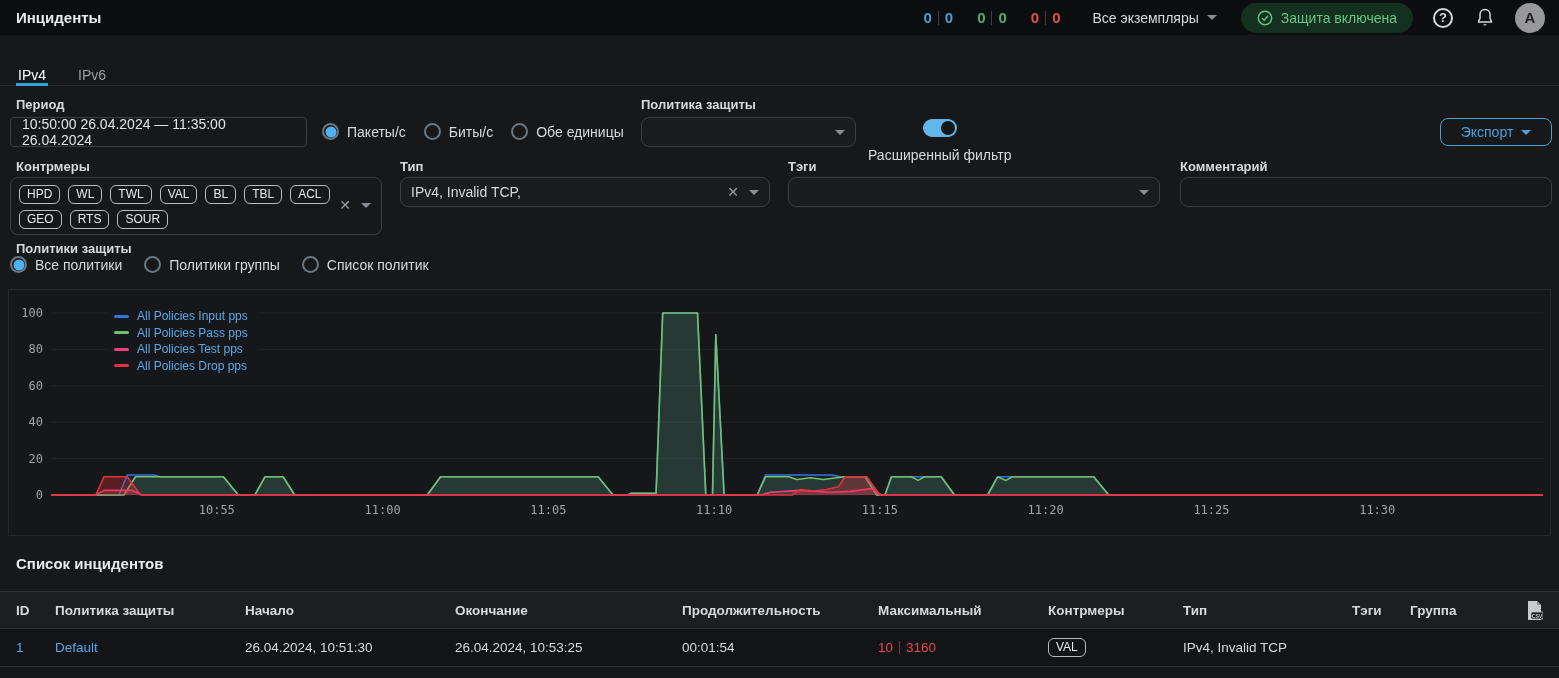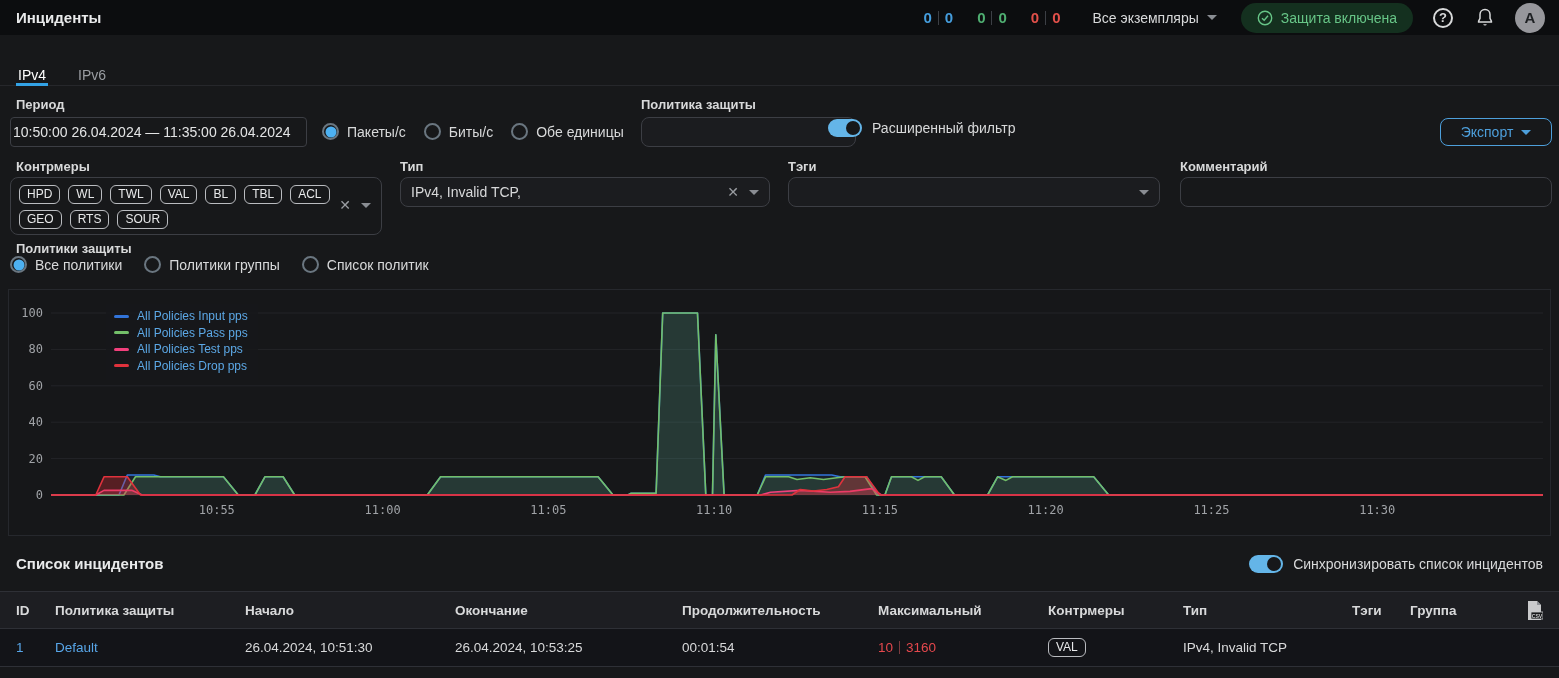--- a/index.html
+++ b/index.html
@@ -22,21 +22,21 @@
 
   
   .tabs { height:51px; display:flex; align-items:flex-end; padding:0 16px; border-bottom:1px solid #26272b; gap:28px; }
   .tab { display:flex; align-items:center; font-size:14px; color:#9a9da2; cursor:pointer; border-bottom:3px solid transparent; padding:0 2px; margin-bottom:-1px; }
   .tab.active { color:#ffffff; border-bottom-color:#33a2e5; }
 
   
   .filters { position:relative; height:203px; }
   .flabel { position:absolute; font-size:13px; font-weight:700; color:#d8d9da; }
   .fbox { position:absolute; border:1px solid #3c3e44; border-radius:8px; background:#17181a; }
-  .period-input { left:10px; top:31px; width:297px; height:30px; border-radius:4px; display:flex; align-items:center; padding:0 2px; font-size:14px; color:#e3e4e5; }
+  .period-input { left:10px; top:31px; width:297px; height:30px; border-radius:4px; display:flex; align-items:center; padding:0 11px; font-size:14px; color:#e3e4e5; }
   .radios { position:absolute; display:flex; align-items:center; gap:18px; }
   .radio { display:flex; align-items:center; gap:8px; cursor:pointer; font-size:14px; color:#d8d9da; white-space:nowrap; }
   .rdot { width:17px; height:17px; border-radius:50%; border:2px solid #6a7680; display:inline-block; position:relative; flex:0 0 auto; }
   .rdot.sel::after { content:""; position:absolute; left:2.5px; top:2.5px; width:8px; height:8px; border-radius:50%; background:#4db1f2; box-shadow:0 0 0 1.5px #4db1f2; }
   .select { background:#1b1c1f; display:flex; align-items:center; padding:0 10px; color:#d8d9da; }
   .select .caret { margin-left:auto; }
   .xicon { color:#9a9da2; font-size:14px; margin-right:10px; cursor:pointer; }
   .toggle { width:34px; height:18px; border-radius:9px; background:#64b5e8; position:relative; display:inline-block; cursor:pointer; flex:0 0 auto; }
   .toggle .knob { position:absolute; right:2px; top:2px; width:14px; height:14px; border-radius:50%; background:#17181a; }
   .toggle-row { position:absolute; display:flex; align-items:center; gap:10px; font-size:14px; }
@@ -141,21 +141,21 @@
         <span>Обе единицы</span>
       </label>
     </div>
 
   <div class="flabel" style="left:641px; top:11px;">Политика защиты</div>
   <div class="fbox select" style="left:641px; top:31px; width:215px; height:30px;">
     <span></span>
     <span class="caret"></span>
   </div>
 
-  <div class="toggle-row" style="left:828px; top:33px;">
+  <div class="toggle-row" style="left:868px; top:33px;flex-direction:column;">
     <span class="toggle">
         <span class="knob"></span>
       </span>
     <span>Расширенный фильтр</span>
   </div>
 
   <div class="export-btn">
     <span>Экспорт</span>
     <span class="caret"></span>
   </div>
@@ -259,26 +259,20 @@
       </div>
       <div class="lrow">
         <span class="lswatch" style="background:#e0323c"></span>
         <span>All Policies Drop pps</span>
       </div>
     </div>
 </section>
 
 <div class="list-head">
   <div class="list-title">Список инцидентов</div>
-  <div class="sync">
-    <span class="toggle">
-        <span class="knob"></span>
-      </span>
-    <span>Синхронизировать список инцидентов</span>
-  </div>
 </div>
 
 <div class="itable" id="itable">
     <div class="trow thead">
       <div class="c-id">ID</div>
       <div class="c-pol">Политика защиты</div>
       <div class="c-start">Начало</div>
       <div class="c-end">Окончание</div>
       <div class="c-dur">Продолжительность</div>
       <div class="c-max">Максимальный</div>

